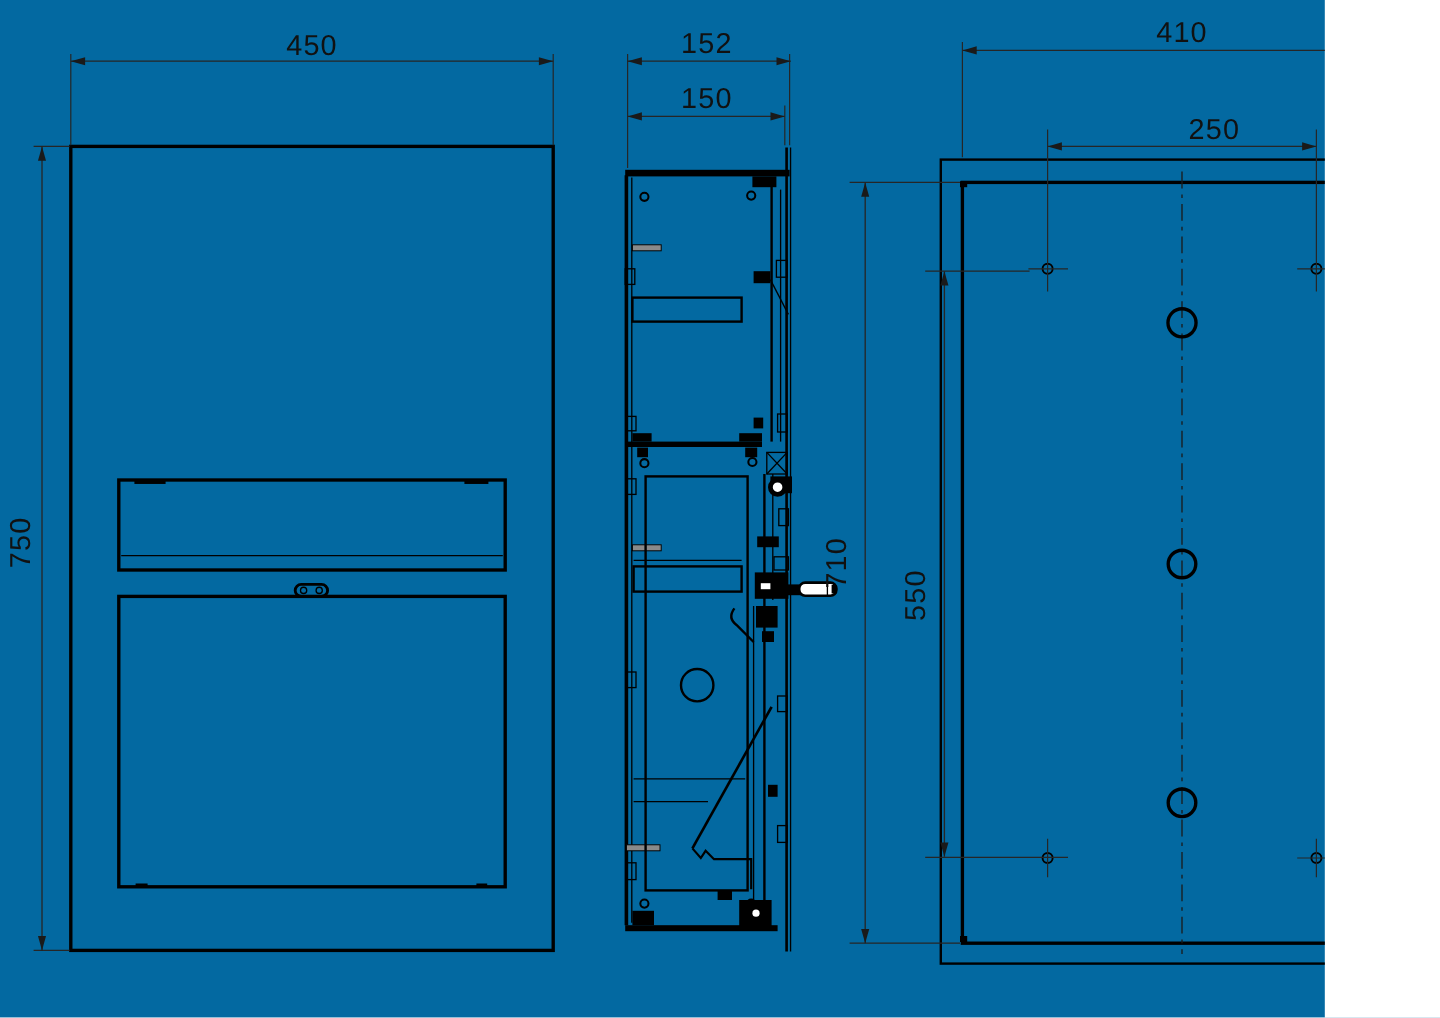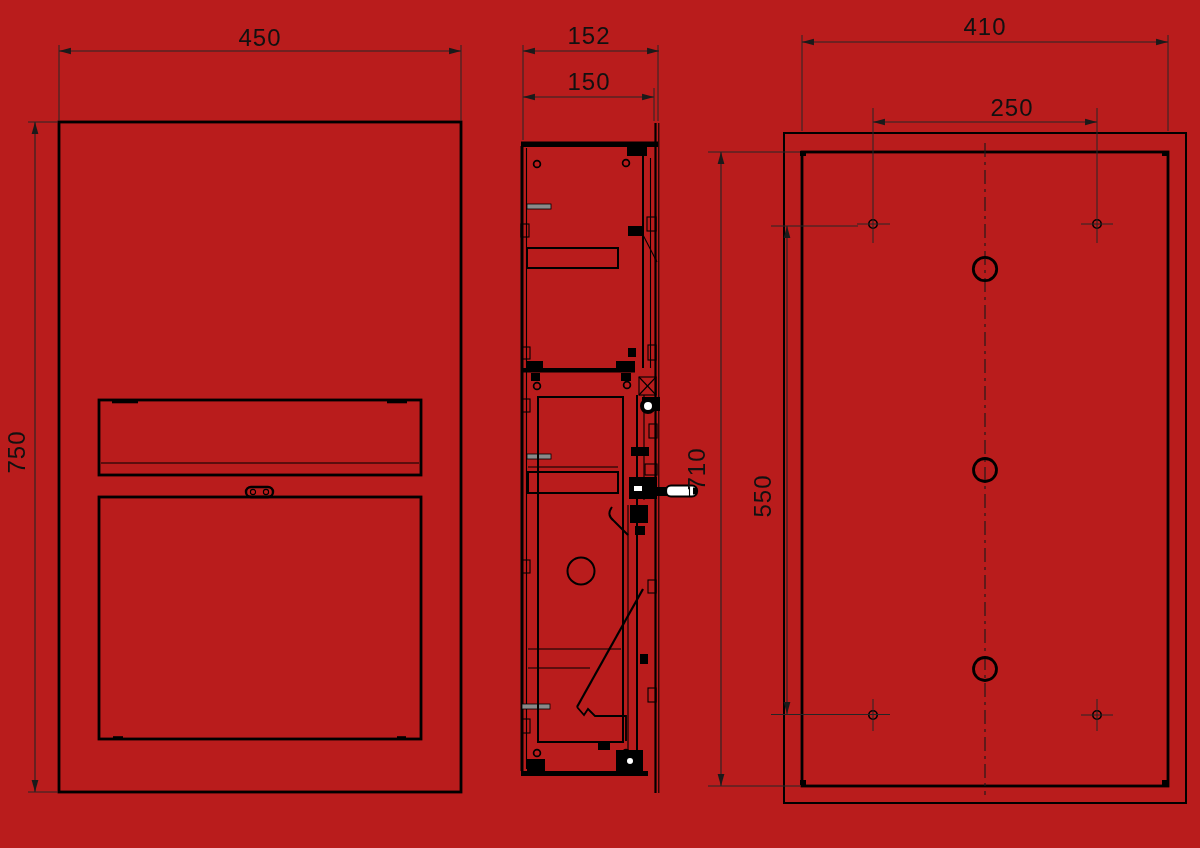--- a/index.html
+++ b/index.html
@@ -1,16 +1,16 @@
 <!DOCTYPE html>
 <html><head>
 <meta charset="utf-8">
 <style>
   html,body{margin:0;padding:0;background:#ffffff;}
-  .canvas{position:relative;width:1200px;height:848px;background:#b91c1c;overflow:hidden;}
+  .canvas{position:relative;width:1104px;height:848px;background:#0369a1;overflow:hidden;}
   svg{display:block;}
   .ol{fill:none;stroke:#000;stroke-width:2.8;stroke-linejoin:miter;}
   .o2{fill:none;stroke:#000;stroke-width:2;}
   .t1{fill:none;stroke:#000;stroke-width:1.1;}
   .blk{fill:#000;stroke:none;}
   .gry{fill:#8a8a8a;stroke:#000;stroke-width:0.8;}
   .dim{fill:none;stroke:#262626;stroke-width:1.1;}
   .ext{fill:none;stroke:#262626;stroke-width:1;}
   .ctr{fill:none;stroke:#1a1a1a;stroke-width:1.1;stroke-dasharray:14 5 3 5;}
   .dtxt{font-family:"Liberation Sans","DejaVu Sans",sans-serif;font-size:24px;fill:#111;letter-spacing:1px;}

